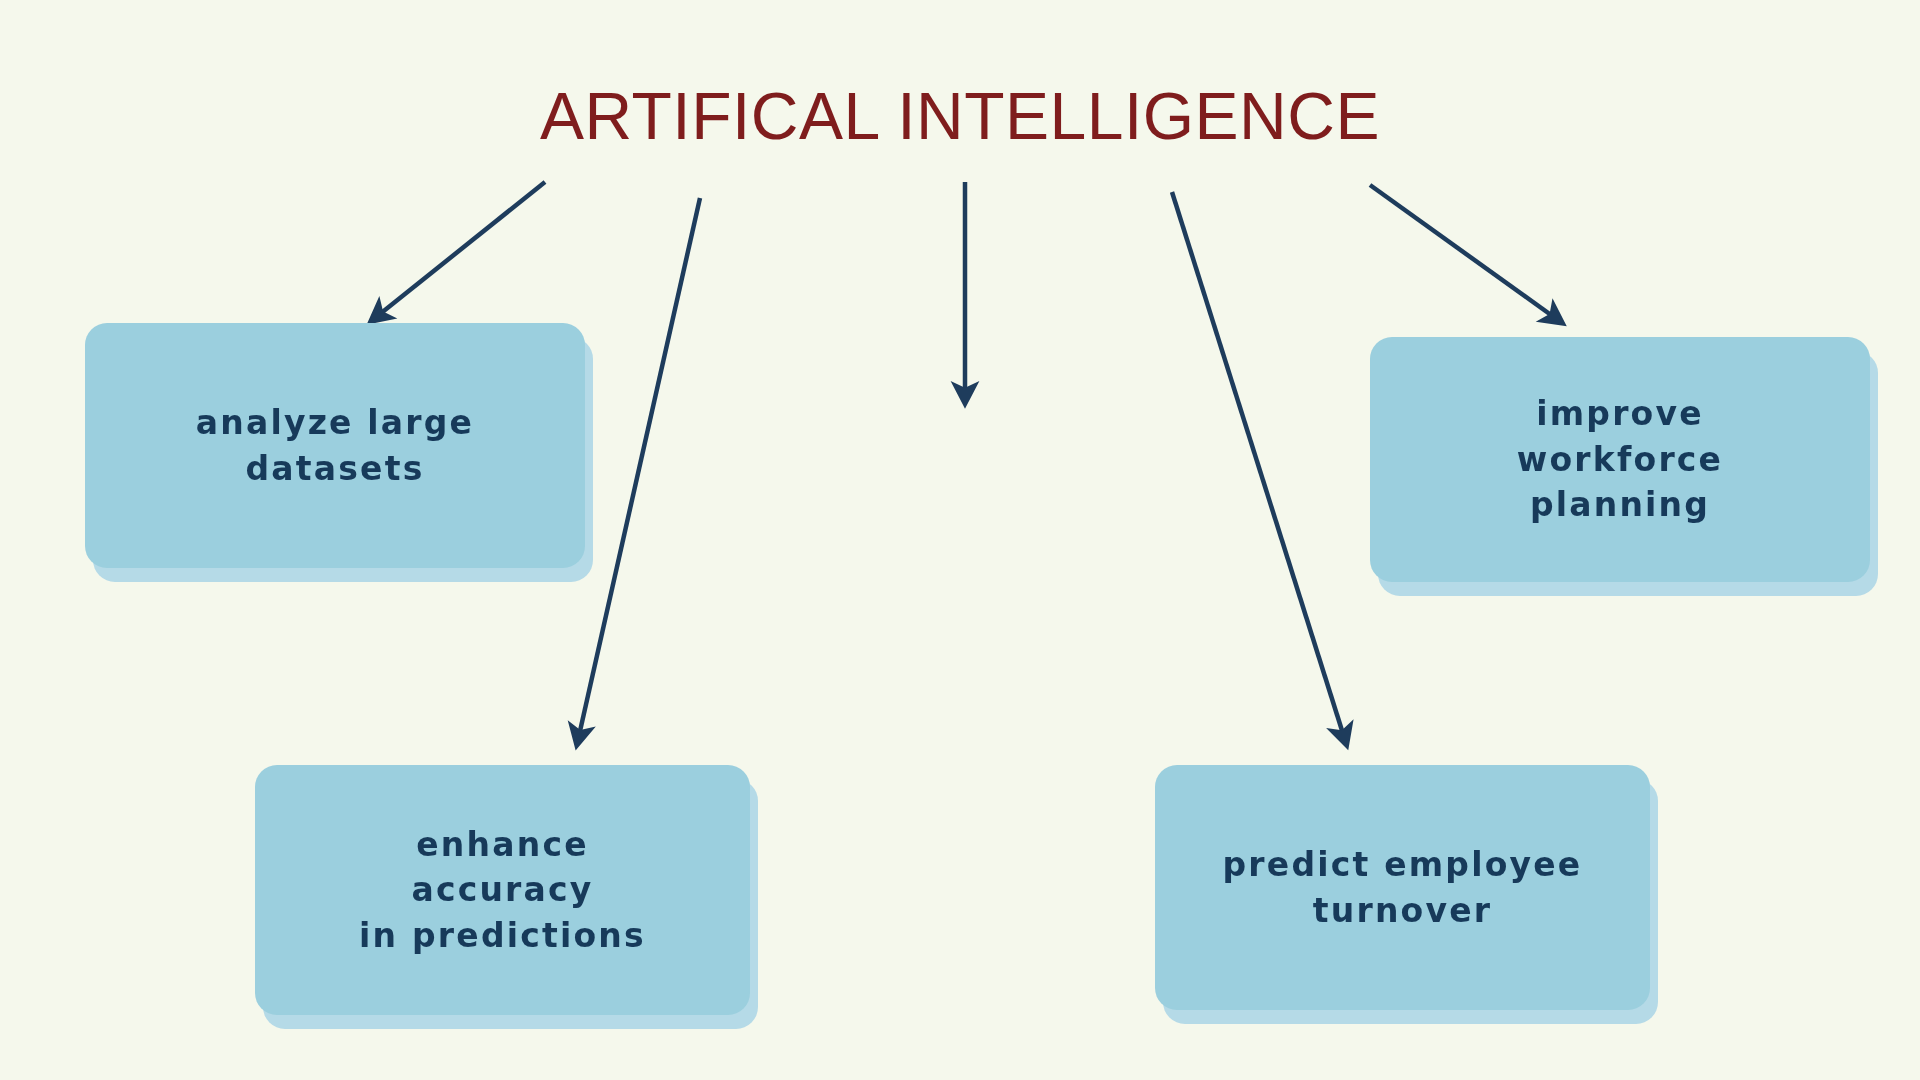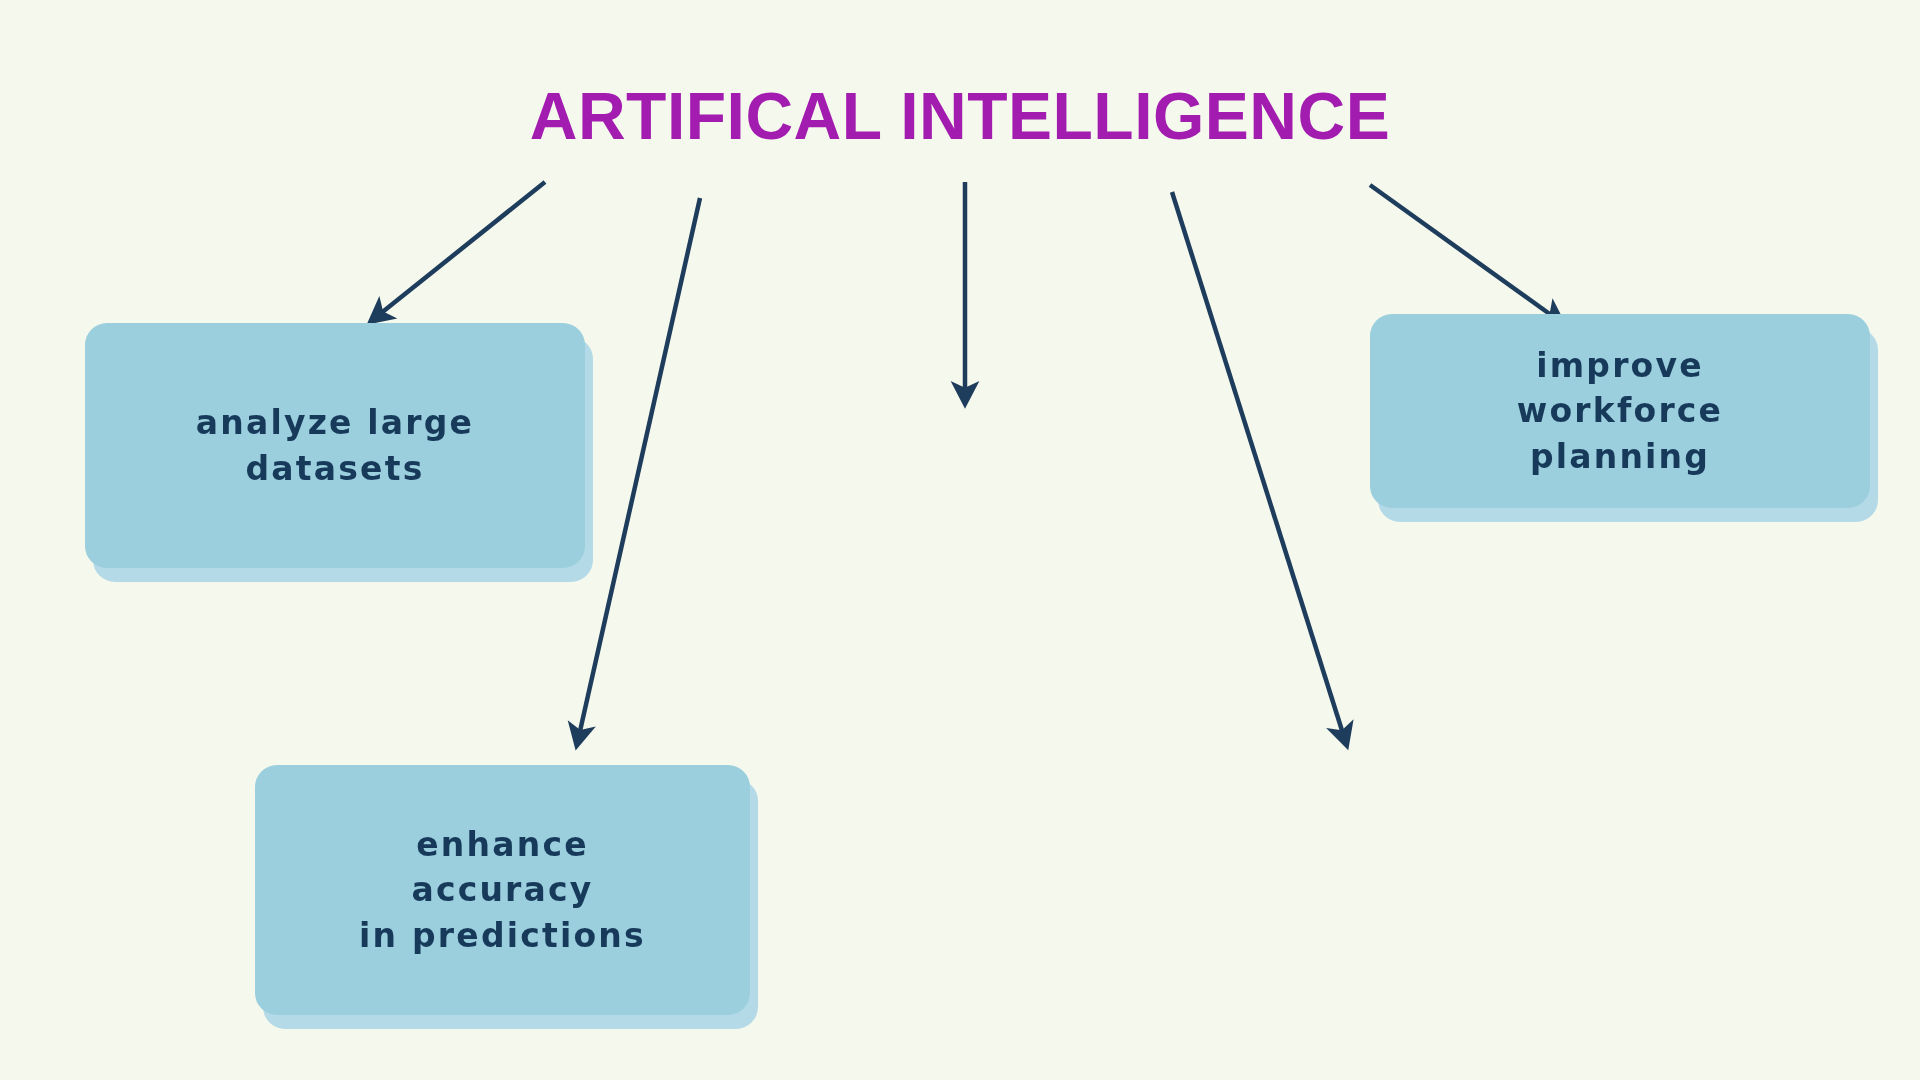--- a/index.html
+++ b/index.html
@@ -19,24 +19,24 @@
     height: 1080px;
     background: #f5f8ec;
   }
   #title {
     position: absolute;
     left: 0;
     top: 78px;
     width: 1920px;
     text-align: center;
     font-family: "Liberation Sans", sans-serif;
-    font-weight: bold;
+    font-weight: normal;
     font-size: 66px;
     letter-spacing: 0.5px;
-    color: #a21caf;
+    color: #7f1d1d;
     white-space: nowrap;
   }
   #arrow-layer {
     position: absolute;
     left: 0;
     top: 0;
     width: 1920px;
     height: 1080px;
     pointer-events: none;
   }
@@ -74,21 +74,21 @@
     color: #173a5a;
     text-align: center;
     white-space: pre-line;
     padding: 0 14px;
   }
   
   #node-0 { left: 85px;  top: 323px; width: 500px;  height: 245px; }
   #node-1 { left: 255px; top: 765px; width: 495px;  height: 250px; border-radius: 13px; }
   #node-2 { left: 715px; top: 415px; width: 495px;  height: 245px; }
   #node-3 { left: 1155px;top: 765px; width: 495px;  height: 245px; }
-  #node-4 { left: 1370px;top: 314px; width: 500px;  height: 194px; }
+  #node-4 { left: 1370px;top: 337px; width: 500px;  height: 245px; }
 </style>
 </head>
 <body>
 
 <div id="canvas">
 
   <div id="title">ARTIFICAL INTELLIGENCE</div>
 
   <svg id="arrow-layer" viewBox="0 0 1920 1080" width="1920" height="1080">
     <defs>
@@ -117,20 +117,27 @@
   <div class="node" id="node-1">
     <div class="node-shadow"></div>
     <div class="node-box">
       <span class="node-label">enhance
 accuracy
 in predictions</span>
     </div>
   </div>
 
 
+  <div class="node" id="node-3">
+    <div class="node-shadow"></div>
+    <div class="node-box">
+      <span class="node-label">predict employee
+turnover</span>
+    </div>
+  </div>
 
   <div class="node" id="node-4">
     <div class="node-shadow"></div>
     <div class="node-box">
       <span class="node-label">improve
 workforce
 planning</span>
     </div>
   </div>
 

